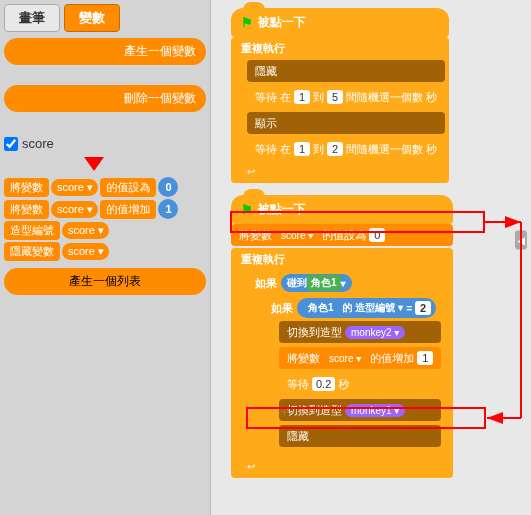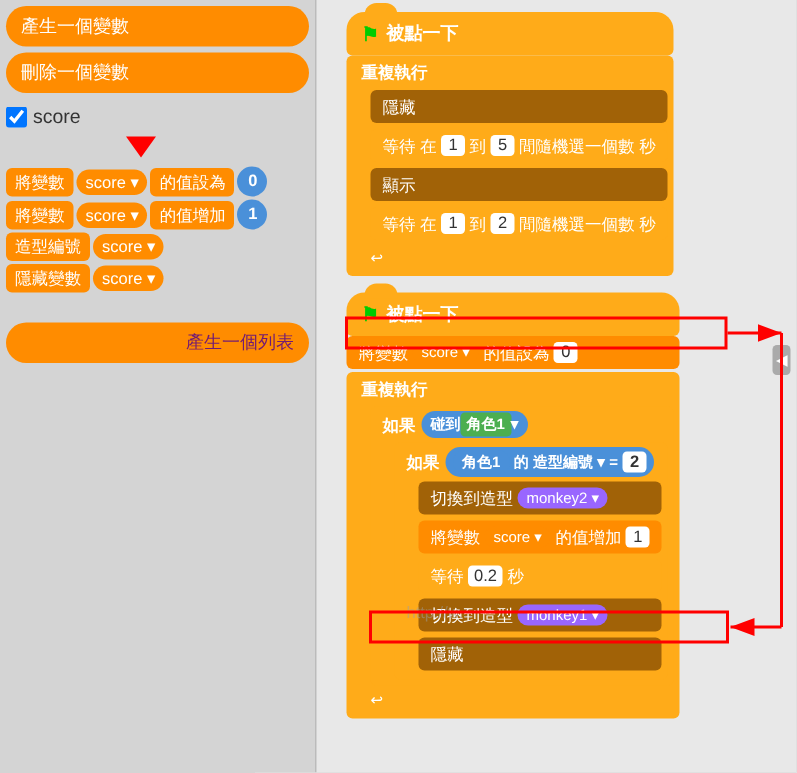--- a/index.html
+++ b/index.html
@@ -60,24 +60,24 @@
       border-top: 14px solid #ff0000;
       margin: 2px auto 6px 80px;
     }
 
     .left-btn {
       background: #ff8c00;
       color: white;
       border: none;
       border-radius: 14px;
       padding: 5px 10px;
-      margin-bottom: 4px;
+      margin-bottom: 20px;
       cursor: pointer;
       font-size: 12px;
-      text-align: left;
+      text-align: right;
       width: 100%;
     }
 
     .checkbox-row {
       display: flex;
       align-items: center;
       gap: 4px;
       margin: 4px 0;
     }
 
@@ -116,29 +116,29 @@
       height: 20px;
       display: flex;
       align-items: center;
       justify-content: center;
       font-size: 11px;
       font-weight: bold;
     }
 
     .bottom-btn {
       background: #ff8c00;
-      color: #701a75;
+      color: #000000;
       border: none;
       border-radius: 14px;
       padding: 5px 10px;
-      margin-top: 18px;
+      margin-top: 5px;
       cursor: pointer;
       font-size: 12px;
       width: 100%;
-      text-align: right;
+      text-align: center;
     }
 
     
     .main-area {
       flex: 1;
       height: 515px;
       background: #e8e8e8;
       border-left: 1px solid #bbb;
       overflow: hidden;
       position: relative;
@@ -348,20 +348,24 @@
       font-size: 11px;
       bottom: 100px;
       left: 60px;
       pointer-events: none;
     }
   </style>
 </head>
 <body>
 
 <div class="left-panel">
+  <div class="top-tabs">
+    <button class="tab-btn inactive">畫筆</button>
+    <button class="tab-btn active">變數</button>
+  </div>
 
   <button class="left-btn">產生一個變數</button>
   <button class="left-btn">刪除一個變數</button>
 
   <div class="checkbox-row">
     <input type="checkbox" checked="" style="">
     <span class="checkbox-label">score</span>
   </div>
 
   <div class="arrow-indicator"></div>

